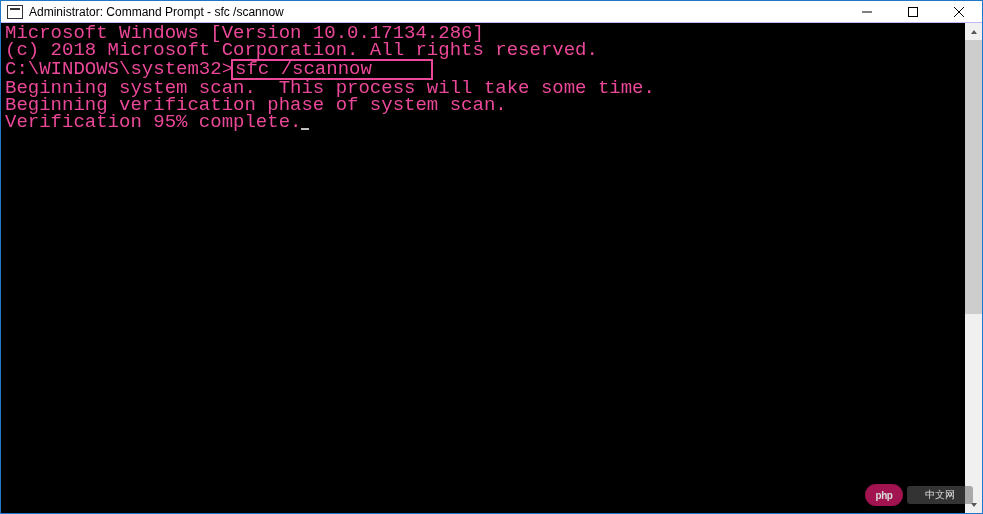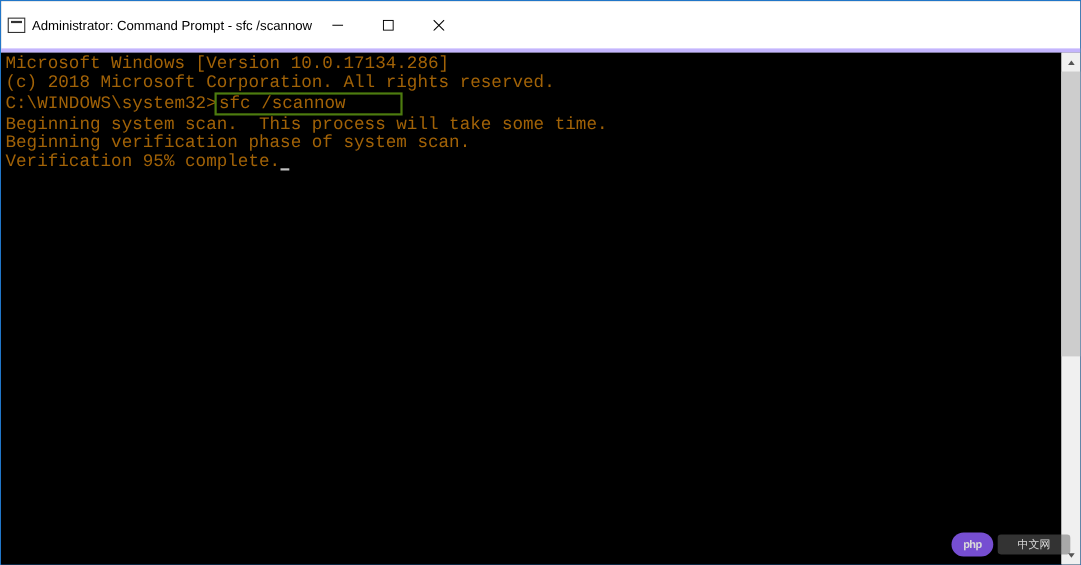--- a/index.html
+++ b/index.html
@@ -17,25 +17,26 @@
     }
     .window {
       width: 983px;
       height: 514px;
       border: 1px solid #2176c8;
       display: flex;
       flex-direction: column;
       background: #000;
     }
     .titlebar {
-      height: 47px;
+      height: 22px;
       background: #fff;
       display: flex;
       align-items: center;
-      border-bottom: 4px solid #c4b5fd;
+      justify-content: space-between;
+      border-bottom: 1px solid #c4b5fd;
       flex-shrink: 0;
     }
     .titlebar-left {
       display: flex;
       align-items: center;
       padding-left: 6px;
       gap: 6px;
     }
     .app-icon {
       width: 16px;
@@ -79,33 +80,33 @@
     }
     .content-area {
       flex: 1;
       display: flex;
       background: #000;
       position: relative;
     }
     .terminal {
       flex: 1;
       background: #000;
-      color: #a16207;
+      color: #ec4899;
       font-family: Consolas, "Courier New", monospace;
-      font-size: 16px;
+      font-size: 19px;
       line-height: 17px;
       padding: 2px 4px;
       white-space: pre;
       overflow: hidden;
     }
     .terminal-line {
       display: block;
     }
     .highlight-box {
-      border: 2px solid #4d7c0f;
+      border: 2px solid #ec4899;
       padding: 0 2px;
       display: inline-block;
       margin-left: -2px;
     }
     .cursor {
       display: inline-block;
       width: 8px;
       height: 2px;
       background: #c0c0c0;
       vertical-align: bottom;
@@ -148,21 +149,21 @@
       right: 10px;
       bottom: 8px;
       display: flex;
       align-items: center;
       gap: 4px;
       opacity: 0.85;
     }
     .watermark-logo {
       width: 38px;
       height: 22px;
-      background: #8b5cf6;
+      background: #be185d;
       border-radius: 11px;
       display: flex;
       align-items: center;
       justify-content: center;
       color: #fff;
       font-size: 10px;
       font-weight: bold;
       letter-spacing: -0.5px;
     }
     .watermark-text {

